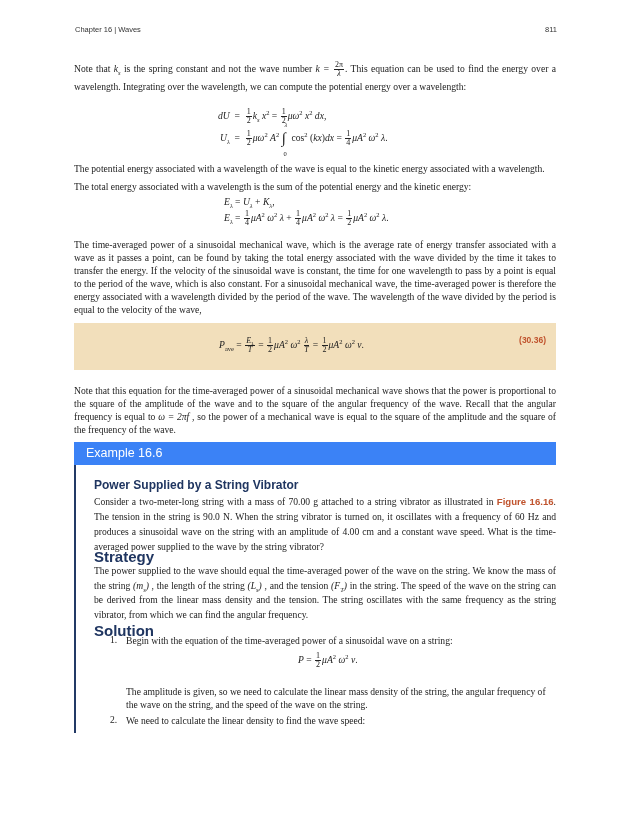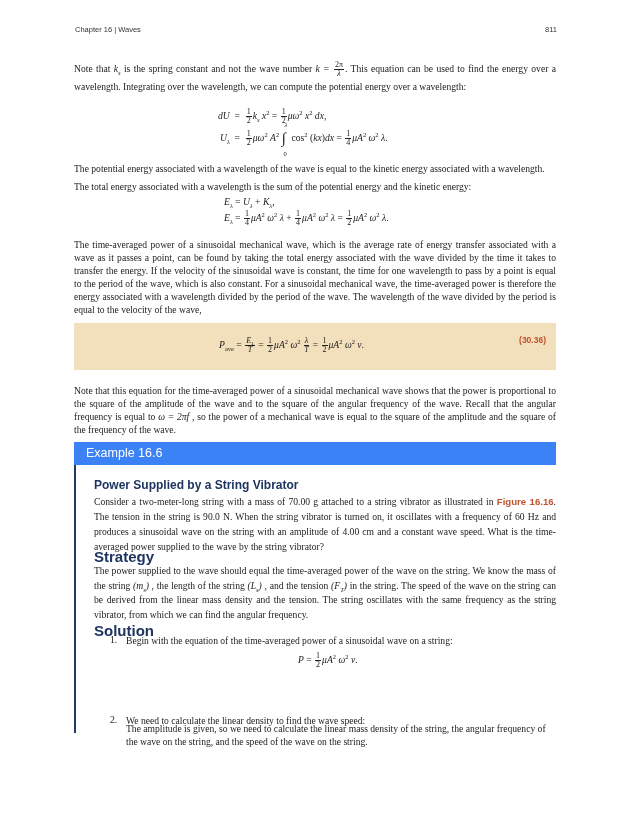--- a/index.html
+++ b/index.html
@@ -87,16 +87,16 @@
   <span>The power supplied to the wave should equal the time-averaged power of the wave on the string. We know the mass of the string </span><span class="m">(m<sub>s</sub>)</span><span> , the length of the string </span><span class="m">(L<sub>s</sub>)</span><span> , and the tension </span><span class="m">(F<sub>T</sub>)</span><span> in the string. The speed of the wave on the string can be derived from the linear mass density and the tension. The string oscillates with the same frequency as the string vibrator, from which we can find the angular frequency.</span>
 </div>
 
 <div class="sec-title" style="top:622px;">Solution</div>
 
 <div class="li-num" style="top:634px;">1.</div>
 <div class="li-text" style="top:634px;">Begin with the equation of the time-averaged power of a sinusoidal wave on a string:</div>
 <div class="eqline" style="left:298px; top:652px;">
   <span class="m">P</span> = <span class="frac"><span class="num">1</span><span>2</span></span><span class="m">μA</span><sup>2</sup> <span class="m">ω</span><sup>2</sup> <span class="m">v</span>.
 </div>
-<div class="li-text" style="top:722px;">The amplitude is given, so we need to calculate the linear mass density of the string, the angular frequency of the wave on the string, and the speed of the wave on the string.</div>
+<div class="li-text" style="top:685px;">The amplitude is given, so we need to calculate the linear mass density of the string, the angular frequency of the wave on the string, and the speed of the wave on the string.</div>
 
 <div class="li-num" style="top:714px;">2.</div>
 <div class="li-text" style="top:714px;">We need to calculate the linear density to find the wave speed:</div>
 
 </body></html>

